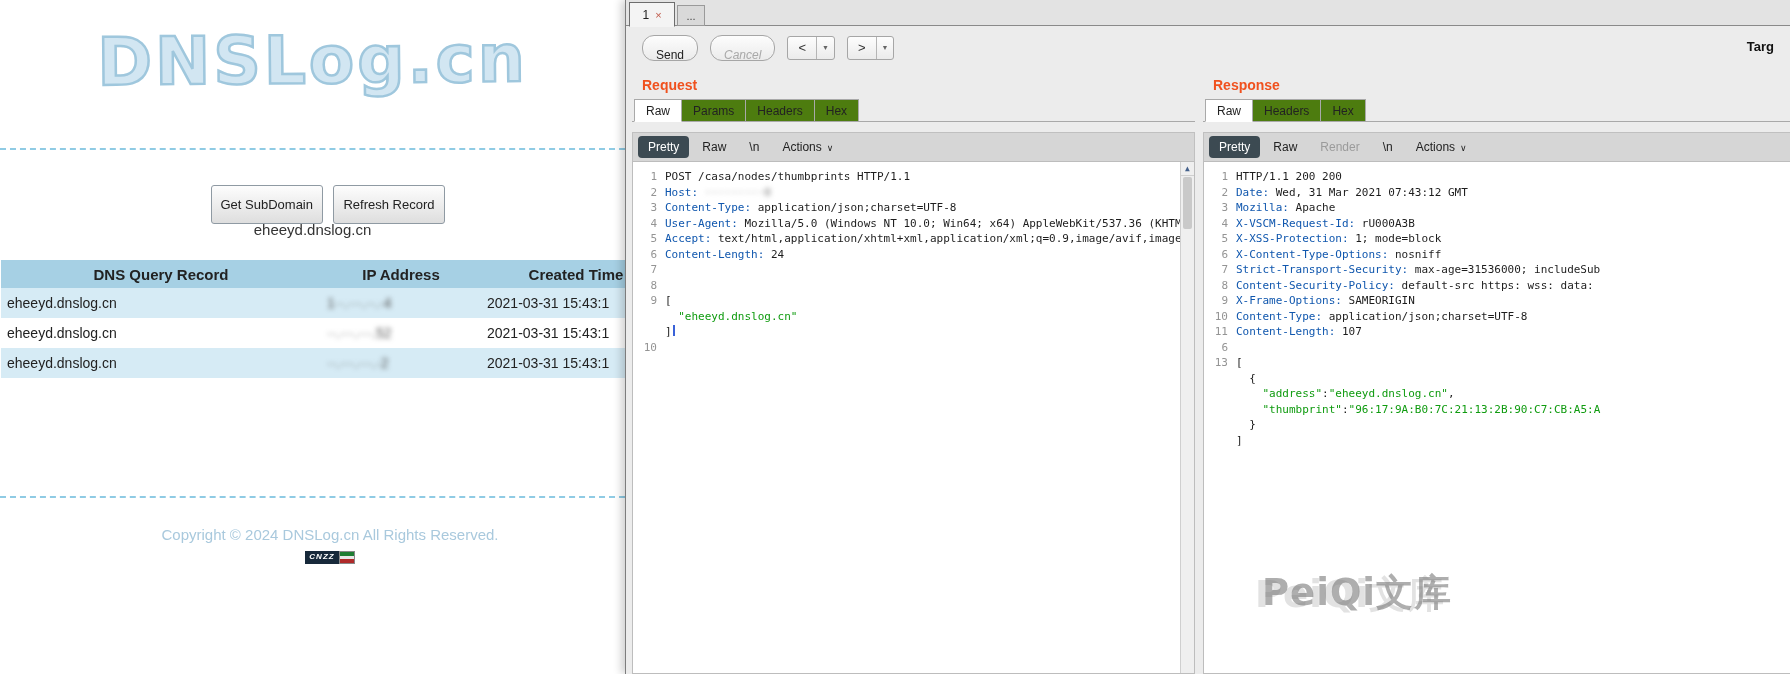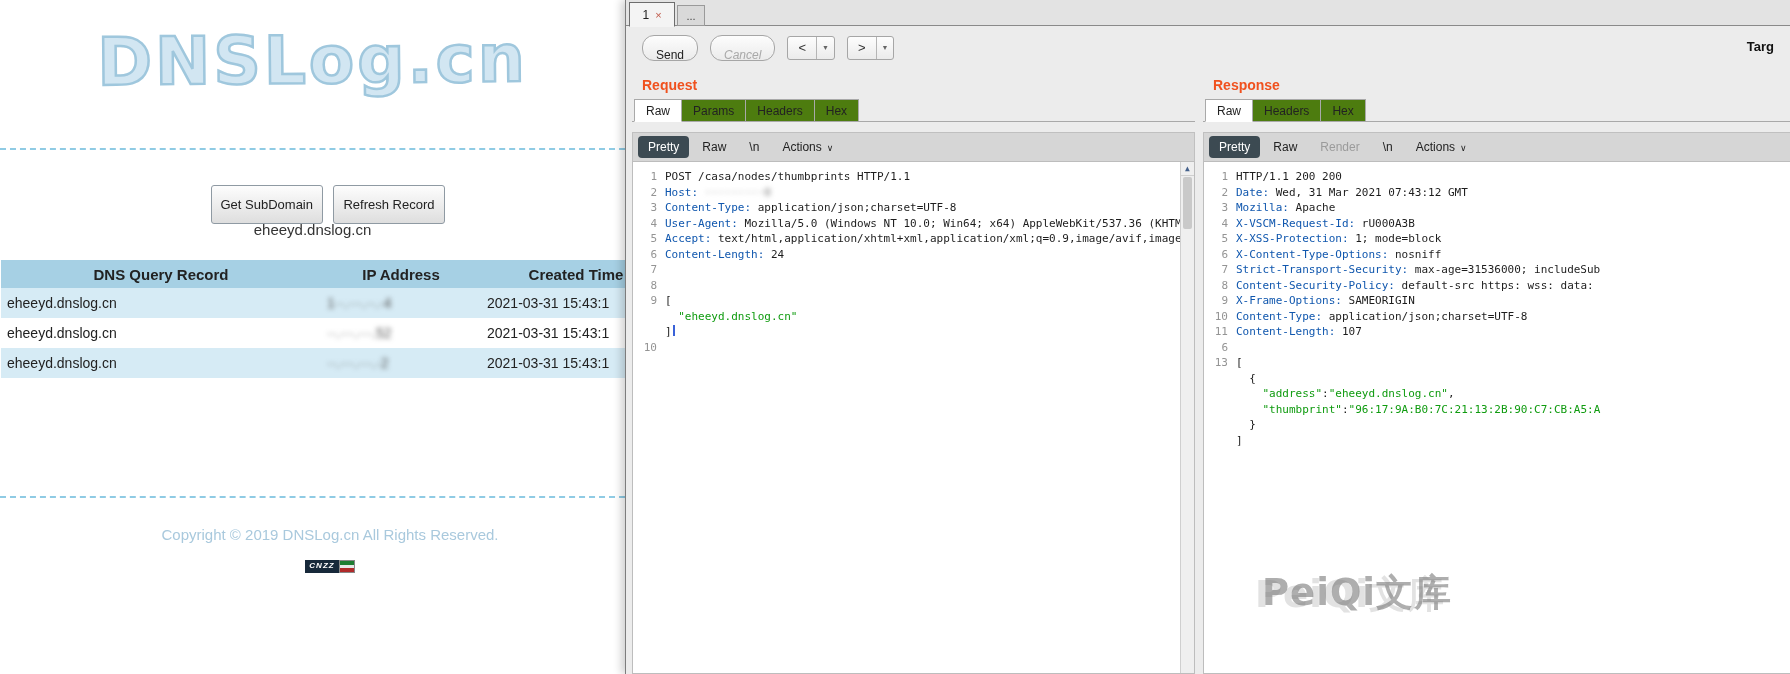--- a/index.html
+++ b/index.html
@@ -17,21 +17,21 @@
   .sysbtn { font-family:"Liberation Sans",sans-serif; font-size:13px; color:#222; padding:11px 9px; margin:0 3px;
             border:1px solid #8f9aa3; border-radius:3px; background:linear-gradient(#fdfdfd,#dedede); cursor:pointer; }
   .l-domain { position:absolute; top:221px; left:0; width:625px; text-align:center; font-size:15px; color:#333; }
   .l-table { position:absolute; top:260px; left:1px; border-collapse:collapse; font-size:14px; color:#222; table-layout:fixed; width:670px; }
   .l-table th { background:#a6d0e4; font-weight:bold; font-size:15px; height:28px; text-align:center; }
   .l-table td { height:30px; padding-left:6px; }
   .l-table tr.odd td { background:#d6ebf5; }
   .l-table tr.even td { background:#ffffff; }
   .ip-blur { filter:blur(2.6px); color:#555; }
   .l-copy { position:absolute; top:526px; left:0; width:660px; text-align:center; color:#a9c9dd; font-size:15px; }
-  .l-badge { position:absolute; top:551px; left:0; width:660px; text-align:center;margin-top:9px; }
+  .l-badge { position:absolute; top:551px; left:0; width:660px; text-align:center; }
   .cnzz { display:inline-flex; align-items:stretch; height:13px; vertical-align:top; }
   .cnzz-label { background:#17293a; color:#fff; font-size:8px; font-weight:bold; font-style:italic;
                 padding:1px 4px; letter-spacing:1px; }
   .cnzz-flag { width:16px; background:linear-gradient(#1e7d32 0 34%, #e8e8e8 34% 66%, #b02a2a 66% 100%); border:1px solid #888; }
 
   
   .burp { position:absolute; left:625px; top:0; width:1165px; height:674px; background:#ececec;
           border-left:1px solid #7d7d7d; box-shadow:-4px 0 8px rgba(0,0,0,.18); }
   .b-tabstrip { position:absolute; left:0; top:0; width:100%; height:26px; background:#e3e3e3; border-bottom:1px solid #8a8a8a; }
   .b-tab1 { position:absolute; left:3px; top:2px; height:25px; width:46px; background:#f4f4f4;
@@ -120,21 +120,21 @@
           <td>2021-03-31 15:43:1</td>
         </tr>
         <tr class="odd">
           <td>eheeyd.dnslog.cn</td>
           <td><span class="ip-blur">··.···.···.·2</span></td>
           <td>2021-03-31 15:43:1</td>
         </tr>
       </tbody>
   </table>
   <div class="l-dash2"></div>
-  <div class="l-copy">Copyright © 2019 DNSLog.cn All Rights Reserved.</div>
+  <div class="l-copy">Copyright © 2024 DNSLog.cn All Rights Reserved.</div>
   <div class="l-badge">
     <span class="cnzz">
         <span class="cnzz-label">CNZZ</span>
         <span class="cnzz-flag"></span>
       </span>
   </div>
 </div>
 
 <div class="burp">
   <div class="b-tabstrip">

